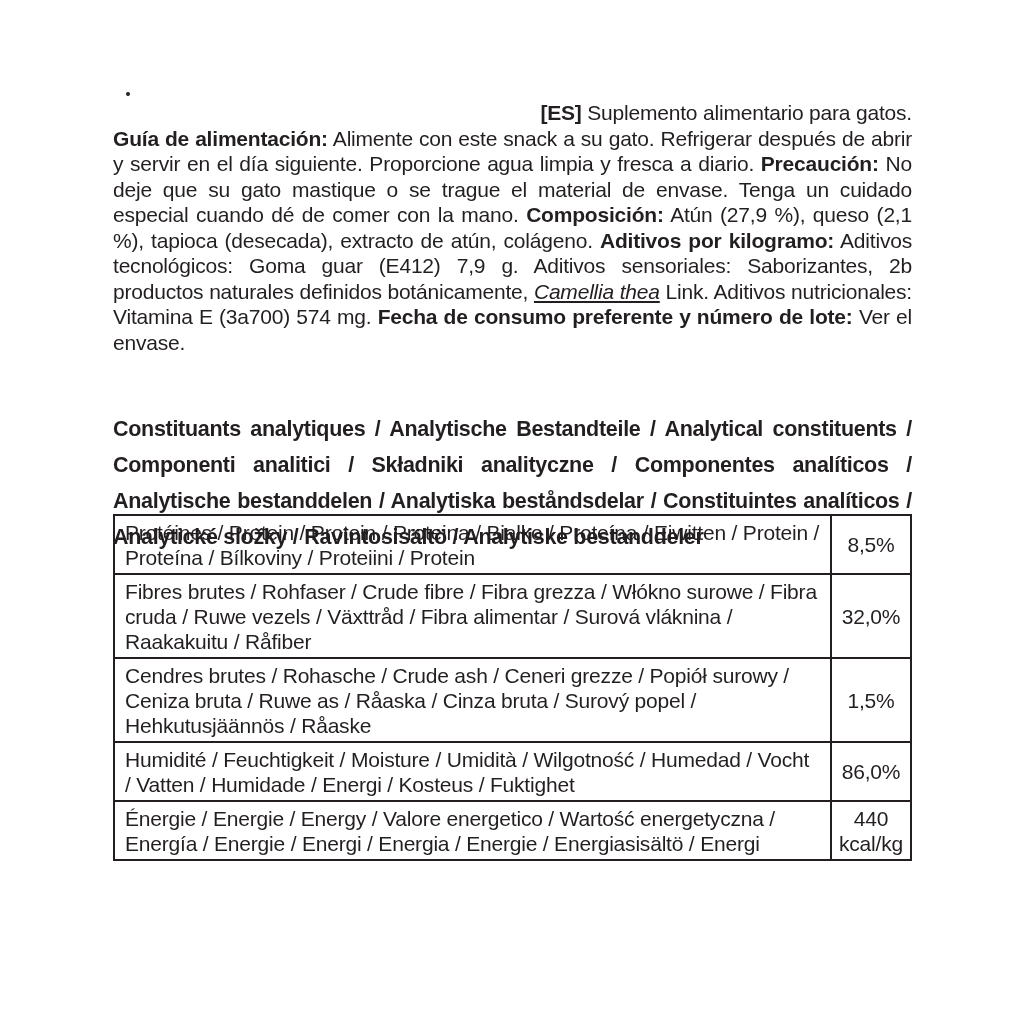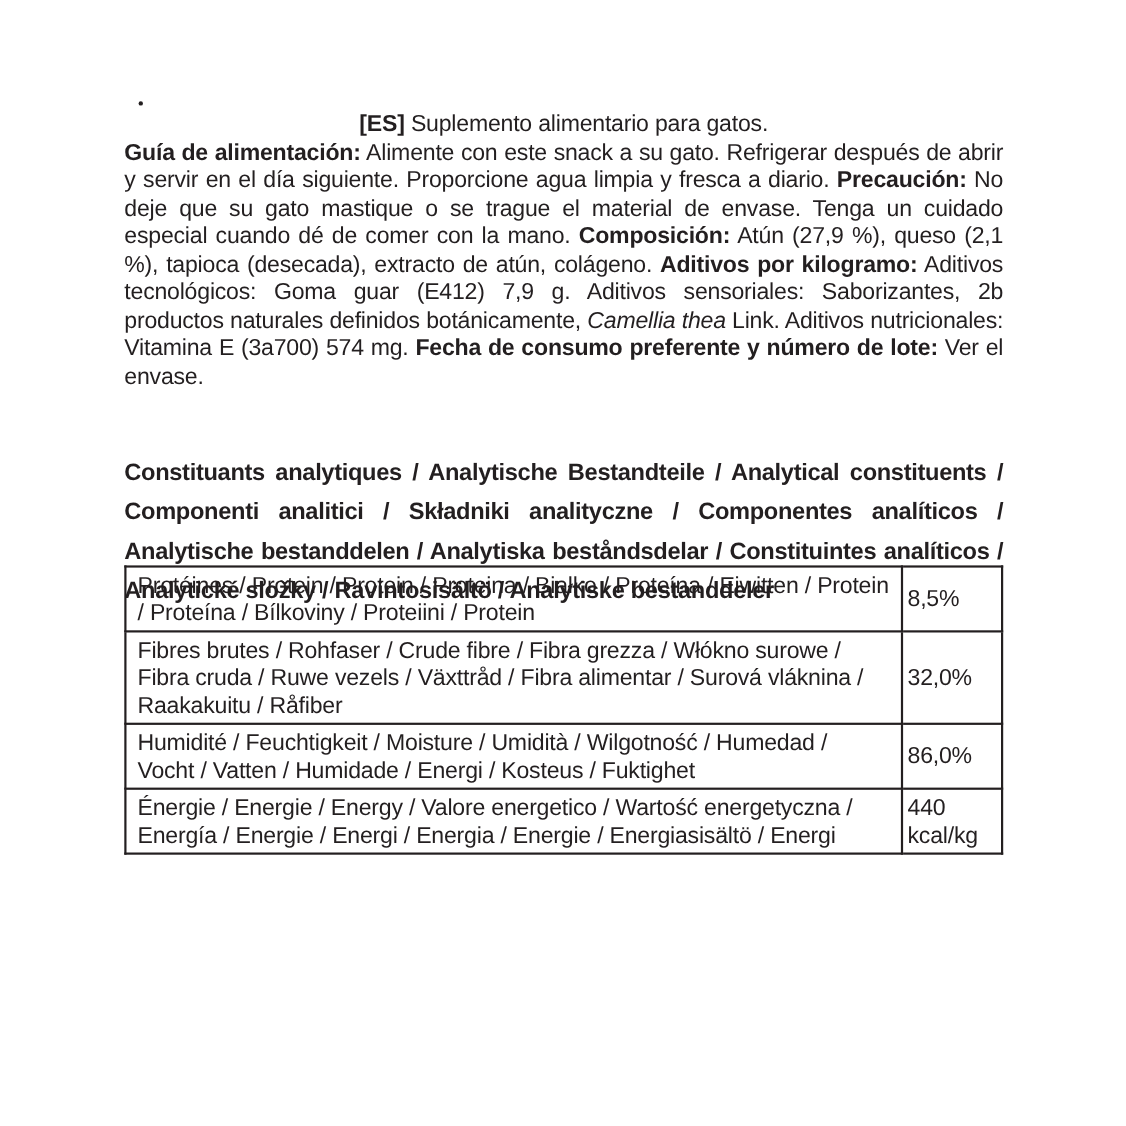--- a/index.html
+++ b/index.html
@@ -17,23 +17,23 @@
     overflow: hidden;
   }
   
   .intro {
     position: absolute;
     left: 113px; top: 100px; width: 799px;
     font-size: 21px; line-height: 25.5px;
     letter-spacing: -0.2px;
     text-align: justify;
   }
-  .intro-line1 { text-align: center; }
+  .intro-line1 { text-align: right; }
   .seg-bold { font-weight: bold; }
-  .seg-italic { font-style: italic; }
+  .seg-italic { font-style: italic; text-decoration: underline; }
   .print-dot {
     position: absolute;
     left: 13px; top: -8px;
     width: 4px; height: 4px;
     background: #231f20; border-radius: 50%;
   }
   
   .table-heading {
     position: absolute;
     left: 113px; top: 411px; width: 799px;
@@ -50,22 +50,22 @@
     letter-spacing: -0.2px;
     color: #231f20;
   }
   .constituents-table td {
     border: 2px solid #231f20;
     line-height: 25px;
     vertical-align: middle;
   }
   .label-cell { padding: 4px 10px 3px 10px; margin-top: 12px; }
   .value-cell {
-    width: 91px;
-    text-align: left;
+    width: 80px;
+    text-align: center;
     padding: 3px 4px;
   }
 </style>
 </head>
 <body>
 
 <div class="page">
 
   <div class="intro">
     <span class="print-dot"></span>
@@ -82,20 +82,24 @@
           <td class="label-cell">Protéines / Protein / Protein / Proteina / Białko / Proteína / Eiwitten / Protein / Proteína / Bílkoviny / Proteiini / Protein</td>
           <td class="value-cell">8,5%</td>
         </tr>
 
 
         <tr>
           <td class="label-cell">Fibres brutes / Rohfaser / Crude fibre / Fibra grezza / Włókno surowe / Fibra cruda / Ruwe vezels / Växttråd / Fibra alimentar / Surová vláknina / Raakakuitu / Råfiber</td>
           <td class="value-cell">32,0%</td>
         </tr>
 
+        <tr>
+          <td class="label-cell">Cendres brutes / Rohasche / Crude ash / Ceneri grezze / Popiół surowy / Ceniza bruta / Ruwe as / Råaska / Cinza bruta / Surový popel / Hehkutusjäännös / Råaske</td>
+          <td class="value-cell">1,5%</td>
+        </tr>
 
         <tr>
           <td class="label-cell">Humidité / Feuchtigkeit / Moisture / Umidità / Wilgotność / Humedad / Vocht / Vatten / Humidade / Energi / Kosteus / Fuktighet</td>
           <td class="value-cell">86,0%</td>
         </tr>
 
         <tr>
           <td class="label-cell">Énergie / Energie / Energy / Valore energetico / Wartość energetyczna / Energía / Energie / Energi / Energia / Energie / Energiasisältö / Energi</td>
           <td class="value-cell">440 kcal/kg</td>
         </tr>

